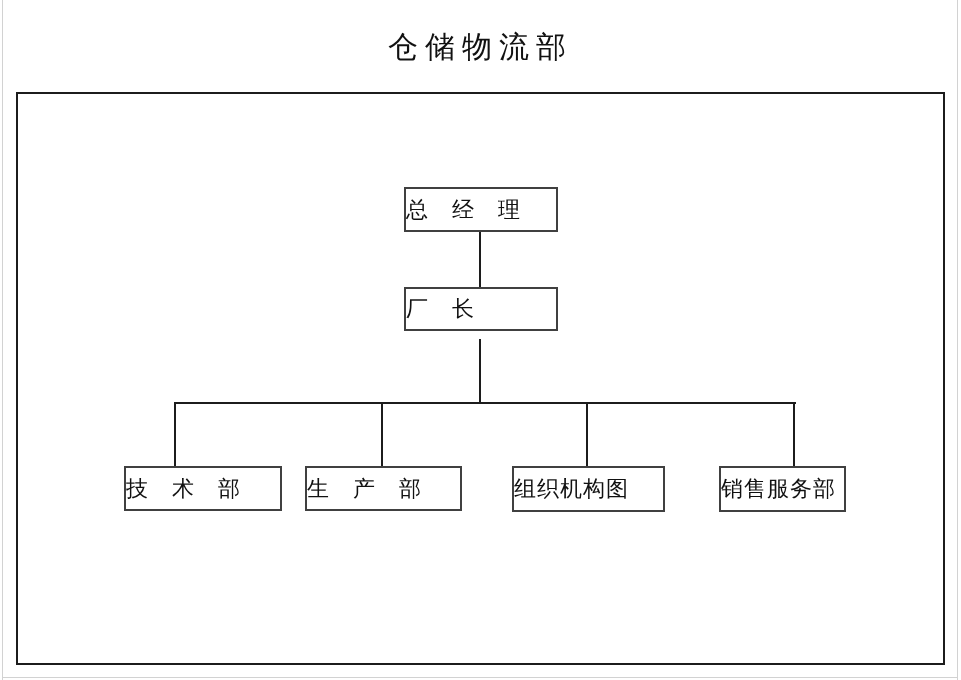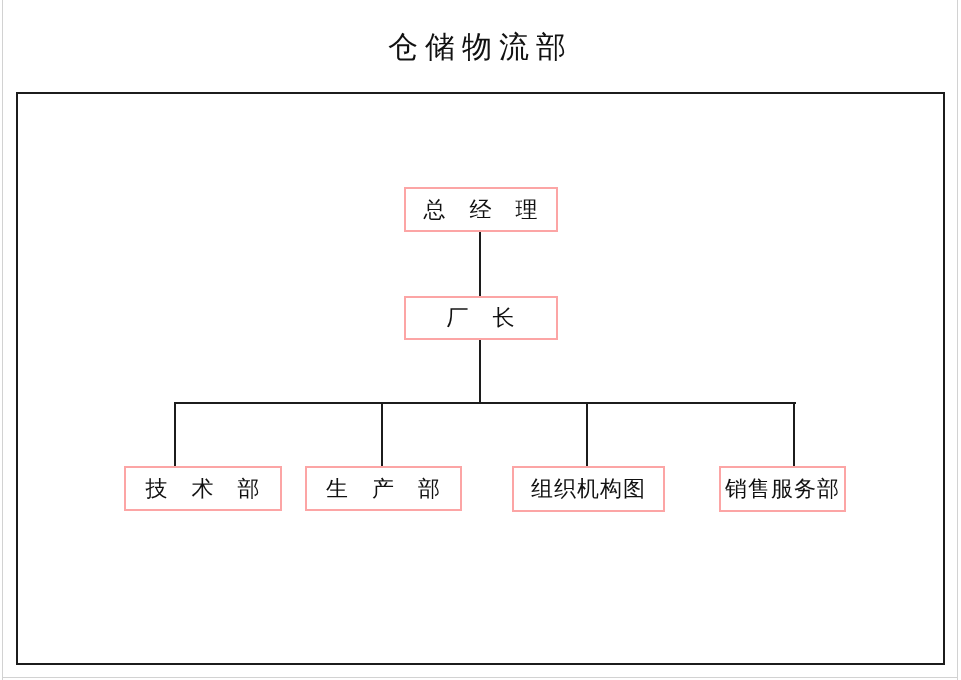--- a/index.html
+++ b/index.html
@@ -46,33 +46,32 @@
     width: 929px;
     height: 573px;
     border: 2px solid #1c1c1c;
     box-sizing: border-box;
     background: #ffffff;
   }
 
   
   .node {
     position: absolute;
-    border: 2px solid #fca5a5;
+    border: 2px solid #404040;
     box-sizing: border-box;
     background: #ffffff;
     display: flex;
     align-items: center;
-    justify-content: center;
     font-size: 22px;
     letter-spacing: 1px;
     white-space: pre;
     color: #111111;
   }
   #node-general-manager          { left: 404px; top: 187px; width: 154px; height: 45px; }
-  #node-factory-director         { left: 404px; top: 296px; width: 154px; height: 44px; }
+  #node-factory-director         { left: 404px; top: 287px; width: 154px; height: 44px; }
   #node-technical-dept           { left: 100px; top: 466px; width: 158px; height: 45px; margin-left: 24px; }
   #node-production-dept          { left: 305px; top: 466px; width: 157px; height: 45px; }
   #node-warehouse-logistics-dept { left: 512px; top: 466px; width: 153px; height: 46px; }
   #node-sales-service-dept       { left: 719px; top: 466px; width: 127px; height: 46px; }
 
   
   .connector {
     position: absolute;
     background: #1c1c1c;
   }

